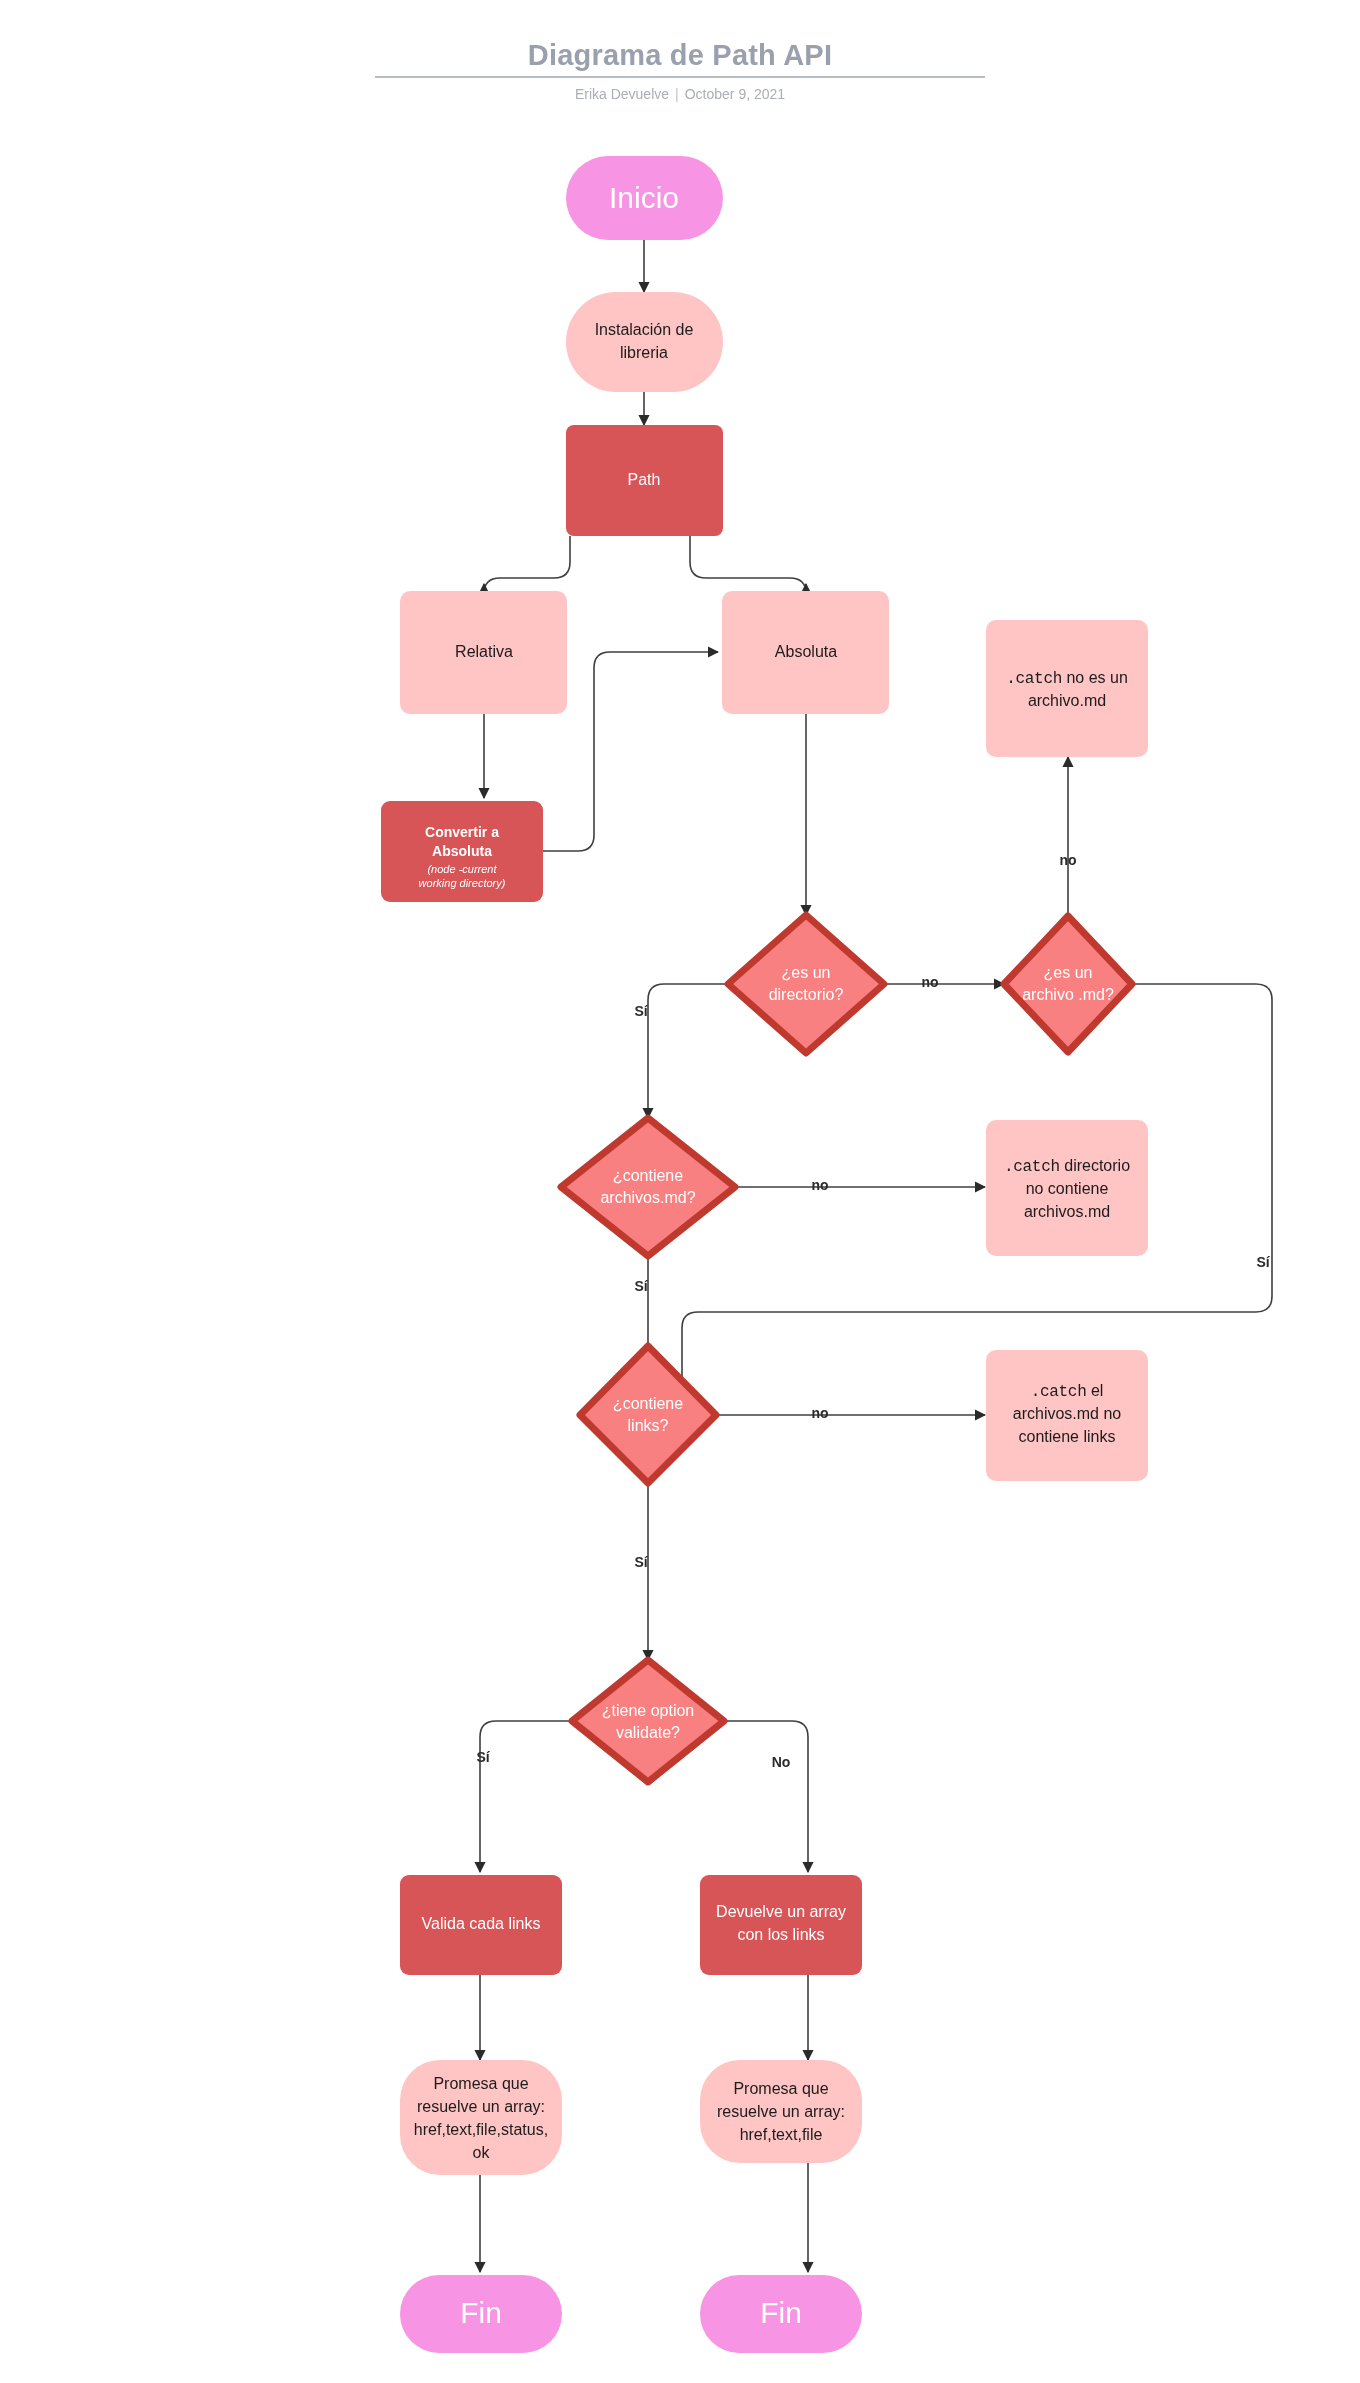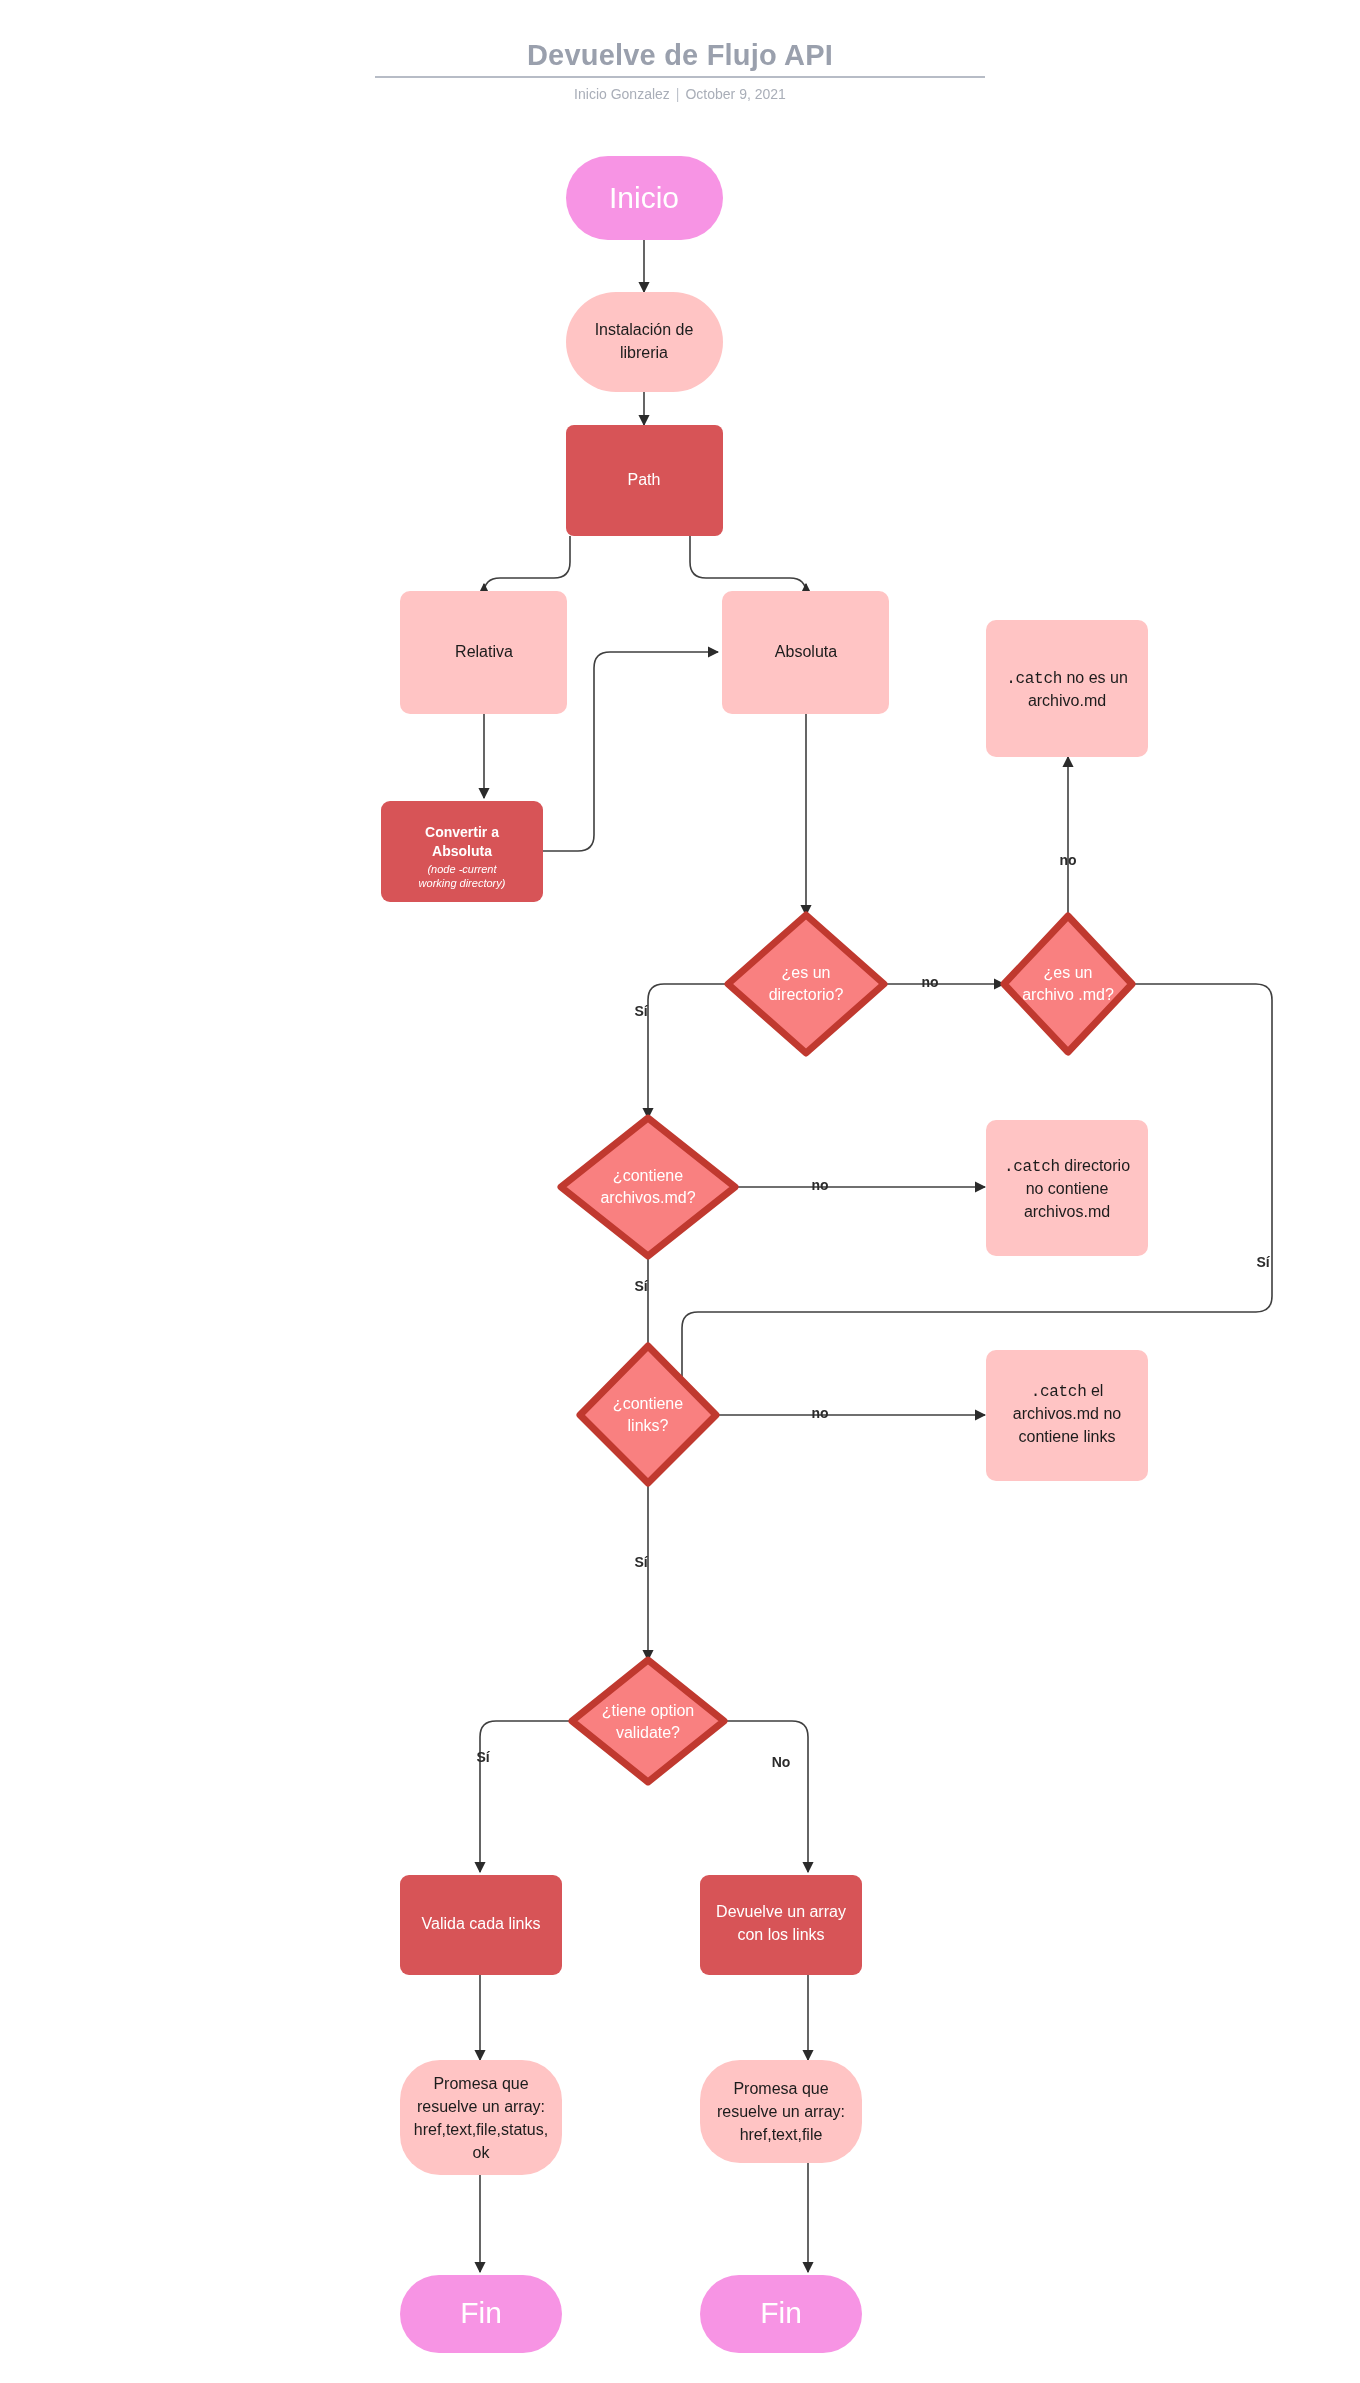--- a/index.html
+++ b/index.html
@@ -89,24 +89,24 @@
   .dia-label   { font-size: 16px; fill: #FFFFFF; }
   .conv-title  { font-size: 14px; font-weight: bold; fill: #FFFFFF; }
   .conv-sub    { font-size: 11px; font-style: italic; fill: #FFFFFF; }
 </style>
 </head>
 <body>
 
 <div id="canvas">
 
   <div class="header">
-    <div class="doc-title">Devuelve de Flujo API</div>
+    <div class="doc-title">Diagrama de Path API</div>
     <div class="title-rule"></div>
     <div class="doc-sub">
-      <span>Inicio Gonzalez</span><span class="sep">|</span><span>October 9, 2021</span>
+      <span>Erika Devuelve</span><span class="sep">|</span><span>October 9, 2021</span>
     </div>
   </div>
 
   <svg id="flow" viewBox="0 0 1360 2383">
     <defs>
       <marker id="arrow" viewBox="0 0 10 10" refX="9" refY="5" markerWidth="7" markerHeight="7" orient="auto-start-reverse">
         <path d="M 0 0 L 10 5 L 0 10 z" fill="#2b2b2b"></path>
       </marker>
     </defs>
 

